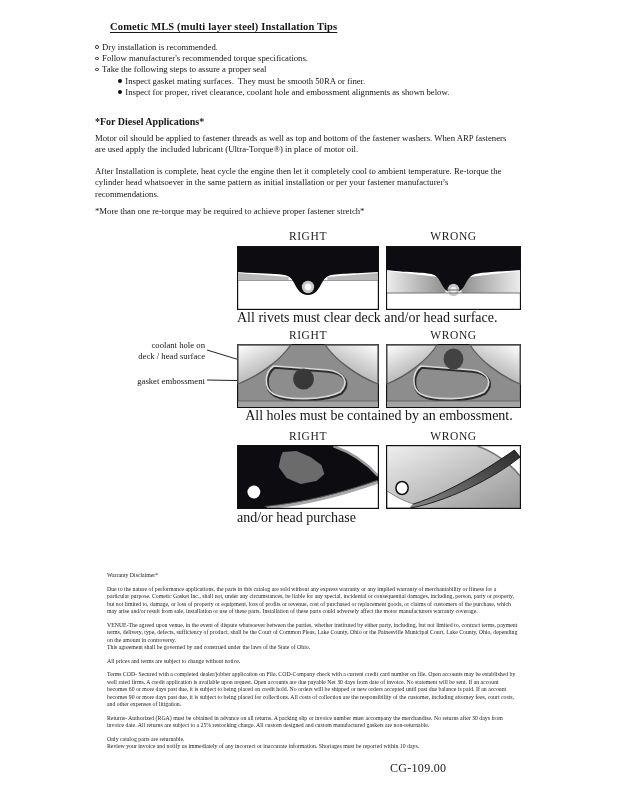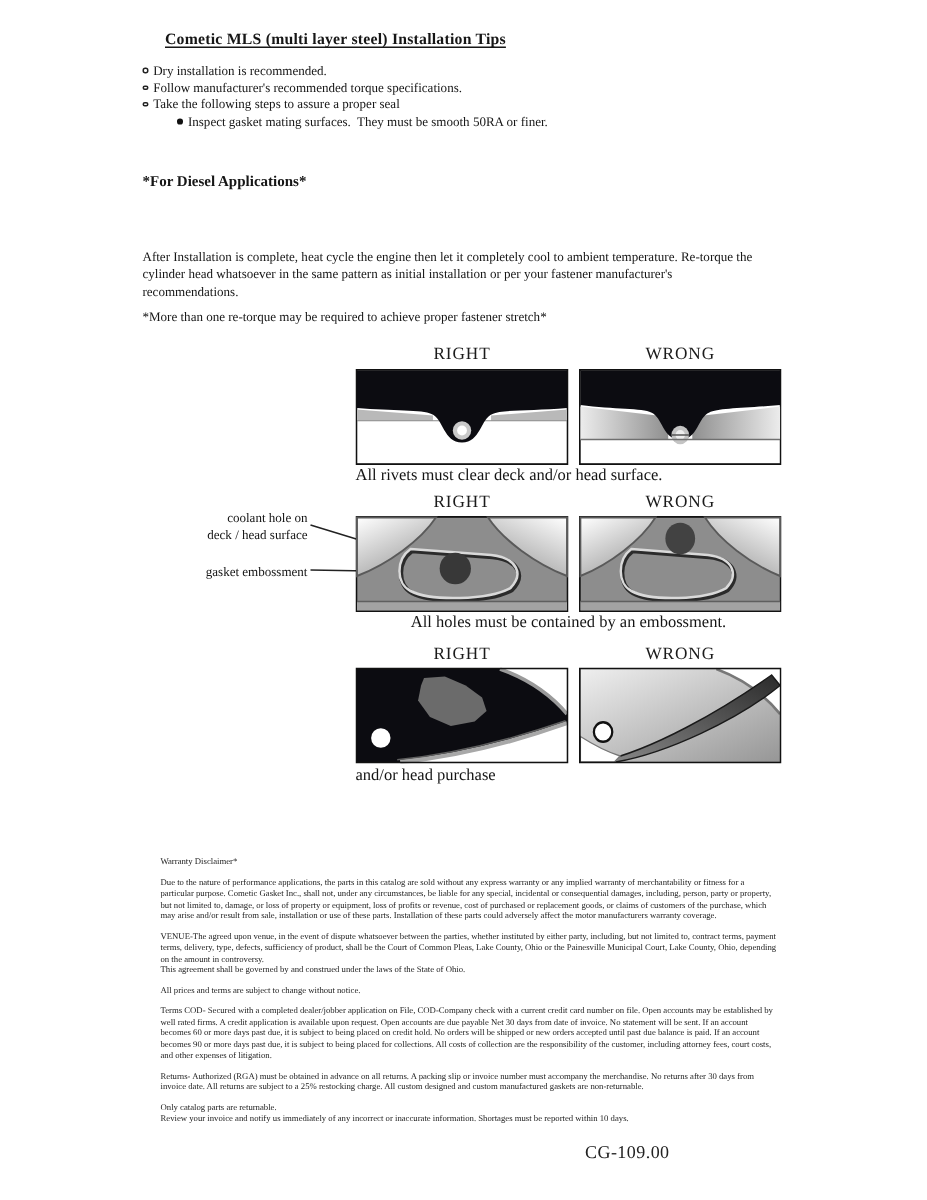--- a/index.html
+++ b/index.html
@@ -31,21 +31,21 @@
   .hdr { position:absolute; font-size:11.5px; letter-spacing:0.6px; color:#1b1b1b; text-align:center; }
   .hdr.lcol { left:237px; width:142px; }
   .hdr.rcol { left:386px; width:135px; }
   .row1.hdr { top:230px; } .row2.hdr { top:329px; } .row3.hdr { top:430px; }
 
   .panel { position:absolute; display:block; }
   .p-l { left:237px; width:142px; height:64px; }
   .p-r { left:386px; width:135px; height:64px; }
   .row1.panel { top:246px; } .row2.panel { top:344px; } .row3.panel { top:445px; }
 
-  .caption { position:absolute; font-size:11px; line-height:11.5px; color:#141414; }
+  .caption { position:absolute; font-size:14px; line-height:11.5px; color:#141414; }
   .cap1 { left:237px; top:312px; width:300px; }
   .cap2 { left:237px; top:410px; width:284px; text-align:center; }
   .cap3 { left:237px; top:512px; width:300px; }
 
   .lab { position:absolute; left:95px; width:110px; text-align:right; font-size:8.7px; line-height:10.8px; color:#141414; }
   .lab1 { top:340px; }
   .lab2 { top:376px; }
   .callouts { position:absolute; left:205px; top:344px; width:105px; height:45px; }
 
   .warranty { position:absolute; left:107px; top:572px; width:412px; font-size:5.8px; font-weight:bold; line-height:7.5px; color:#1c1c1c; }
@@ -100,23 +100,28 @@
       <span>Follow manufacturer's recommended torque specifications.</span>
     </div>
     <div class="tip">
       <span class="mk-c"></span>
       <span>Take the following steps to assure a proper seal</span>
     </div>
     <div class="tip sub">
       <span class="mk-d"></span>
       <span>Inspect gasket mating surfaces.&nbsp; They must be smooth 50RA or finer.</span>
     </div>
+    <div class="tip sub">
+      <span class="mk-d"></span>
+      <span>Inspect for proper, rivet clearance, coolant hole and embossment alignments as shown below.</span>
+    </div>
   </div>
 
   <h2 class="diesel-heading">*For Diesel Applications*</h2>
+  <p class="body para1">Motor oil should be applied to fastener threads as well as top and bottom of the fastener washers. When ARP fasteners are used apply the included lubricant (Ultra-Torque®) in place of motor oil.</p>
   <p class="body para2">After Installation is complete, heat cycle the engine then let it completely cool to ambient temperature. Re-torque the cylinder head whatsoever in the same pattern as initial installation or per your fastener manufacturer's recommendations.</p>
   <p class="body note">*More than one re-torque may be required to achieve proper fastener stretch*</p>
 
   <div class="hdr lcol row1">RIGHT</div>
   <div class="hdr rcol row1">WRONG</div>
 
   <svg class="panel p-l row1" viewBox="0 0 143 64" preserveAspectRatio="none">
     <rect x="0.6" y="0.6" width="141.8" height="62.8" fill="#ffffff" stroke="#111" stroke-width="1.2"></rect>
     <polygon points="1,27 52,31 52,34.5 1,34.5" fill="#b9b9b9"></polygon>
     <polygon points="142,27 91,31 91,34.5 142,34.5" fill="#b9b9b9"></polygon>

